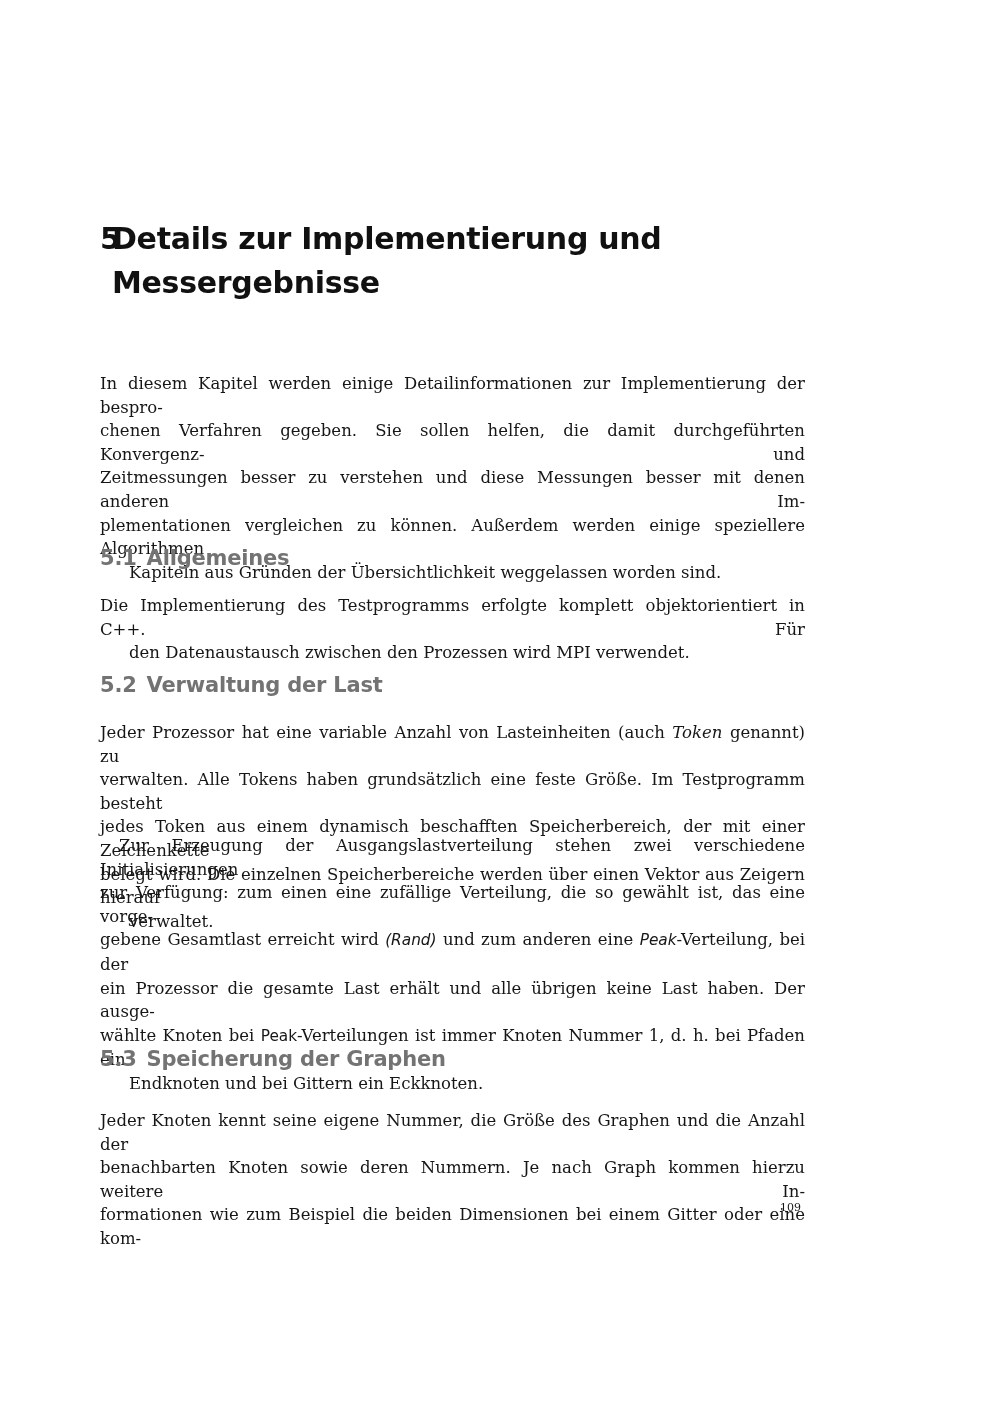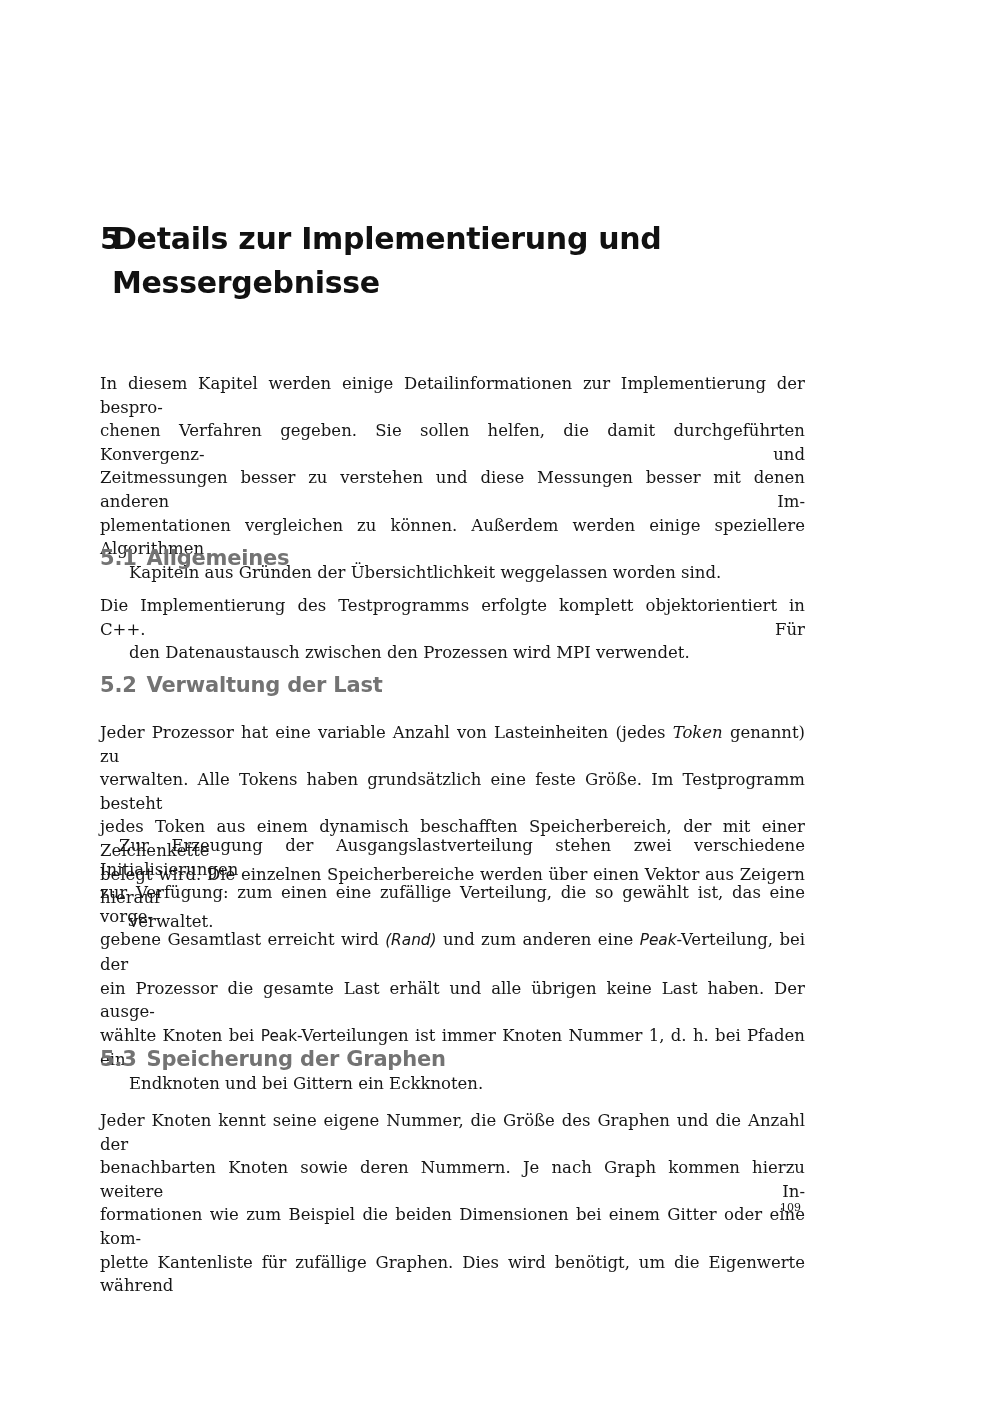--- a/index.html
+++ b/index.html
@@ -106,21 +106,21 @@
   </div>
   <div class="block para" id="p51">
       <div class="line"><span>Die Implementierung des Testprogramms erfolgte komplett objektorientiert in C++. Für</span></div>
       <div class="line last"><span>den Datenaustausch zwischen den Prozessen wird MPI verwendet.</span></div>
     </div>
 
   <div class="block sec" id="sec52">
     <span class="secnum">5.2</span><span class="sectitle">Verwaltung der Last</span>
   </div>
   <div class="block para" id="p52a">
-      <div class="line"><span>Jeder Prozessor hat eine variable Anzahl von Lasteinheiten (jedes </span><span class="st-i">Token</span><span> genannt) zu</span></div>
+      <div class="line"><span>Jeder Prozessor hat eine variable Anzahl von Lasteinheiten (auch </span><span class="st-i">Token</span><span> genannt) zu</span></div>
       <div class="line"><span>verwalten. Alle Tokens haben grundsätzlich eine feste Größe. Im Testprogramm besteht</span></div>
       <div class="line"><span>jedes Token aus einem dynamisch beschafften Speicherbereich, der mit einer Zeichenkette</span></div>
       <div class="line"><span>belegt wird. Die einzelnen Speicherbereiche werden über einen Vektor aus Zeigern hierauf</span></div>
       <div class="line last"><span>verwaltet.</span></div>
     </div>
   <div class="block para" id="p52b">
       <div class="line indent"><span>Zur Erzeugung der Ausgangslastverteilung stehen zwei verschiedene Initialisierungen</span></div>
       <div class="line"><span>zur Verfügung: zum einen eine zufällige Verteilung, die so gewählt ist, das eine vorge-</span></div>
       <div class="line"><span>gebene Gesamtlast erreicht wird </span><span class="st-sfi">(Rand)</span><span> und zum anderen eine </span><span class="st-sfi">Peak</span><span>-Verteilung, bei der</span></div>
       <div class="line"><span>ein Prozessor die gesamte Last erhält und alle übrigen keine Last haben. Der ausge-</span></div>
@@ -128,18 +128,17 @@
       <div class="line last"><span>Endknoten und bei Gittern ein Eckknoten.</span></div>
     </div>
 
   <div class="block sec" id="sec53">
     <span class="secnum">5.3</span><span class="sectitle">Speicherung der Graphen</span>
   </div>
   <div class="block para" id="p53">
       <div class="line"><span>Jeder Knoten kennt seine eigene Nummer, die Größe des Graphen und die Anzahl der</span></div>
       <div class="line"><span>benachbarten Knoten sowie deren Nummern. Je nach Graph kommen hierzu weitere In-</span></div>
       <div class="line"><span>formationen wie zum Beispiel die beiden Dimensionen bei einem Gitter oder eine kom-</span></div>
-      <div class="line"><span>plette Kantenliste für zufällige Graphen. Dies wird benötigt, um die Eigenwerte während</span></div>
     </div>
 
   <div class="block pagenum">109</div>
 
 </div>
 
 </body></html>

